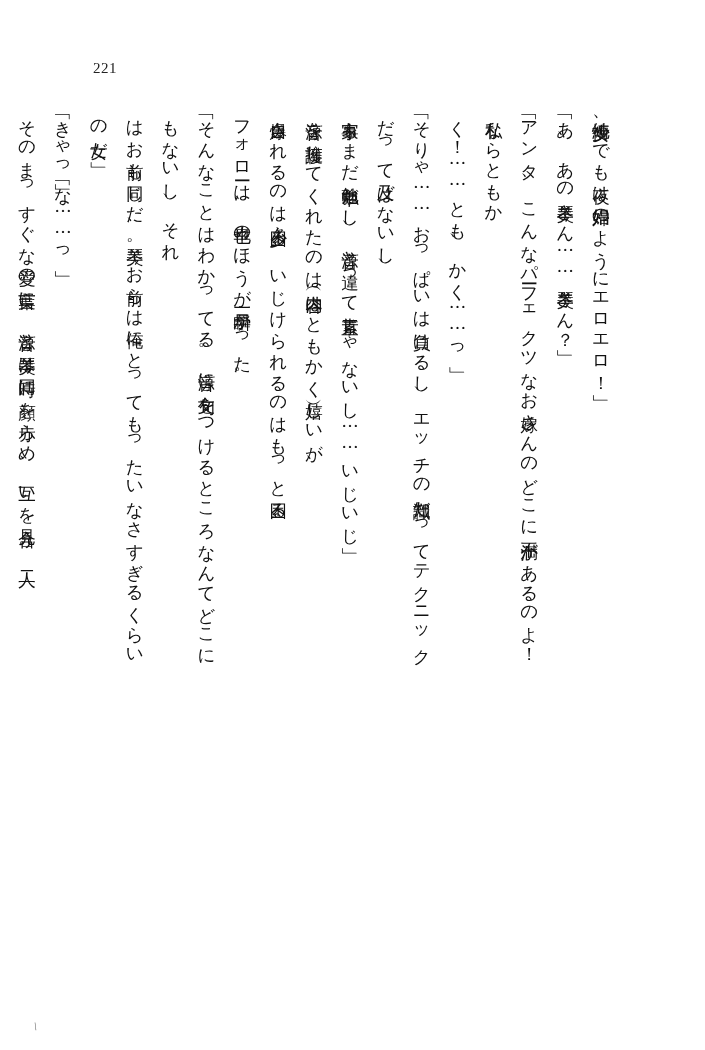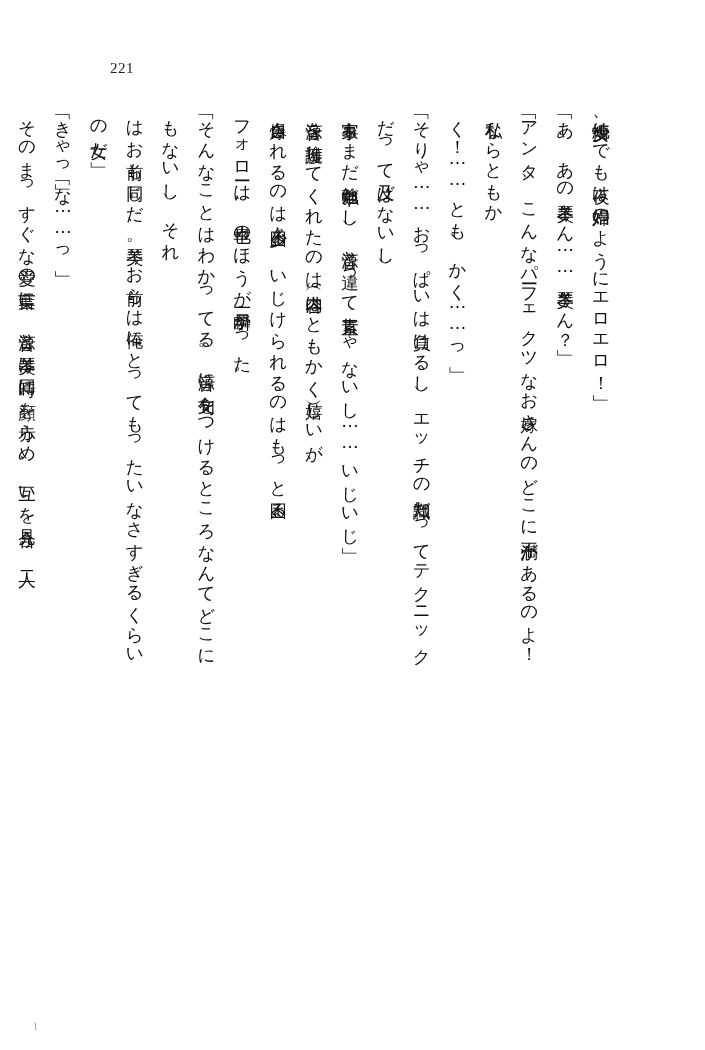--- a/index.html
+++ b/index.html
@@ -18,21 +18,21 @@
   .page {
     position: absolute;
     left: 0; top: 0;
     width: 705px;
     height: 1050px;
     background: #fff;
   }
   
   .page-number {
     position: absolute;
-    left: 110px;
+    left: 93px;
     top: 60px;
     font-size: 15px;
     letter-spacing: 0.5px;
     color: #222;
     font-family: "Liberation Serif", "DejaVu Serif", serif;
   }
   
   .text-block {
     position: absolute;
     top: 108px;

